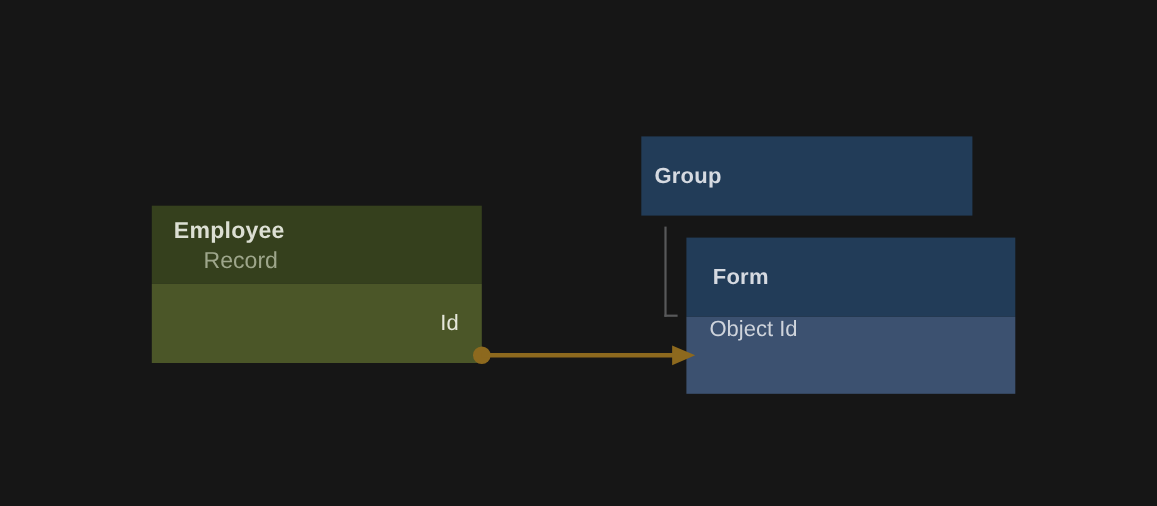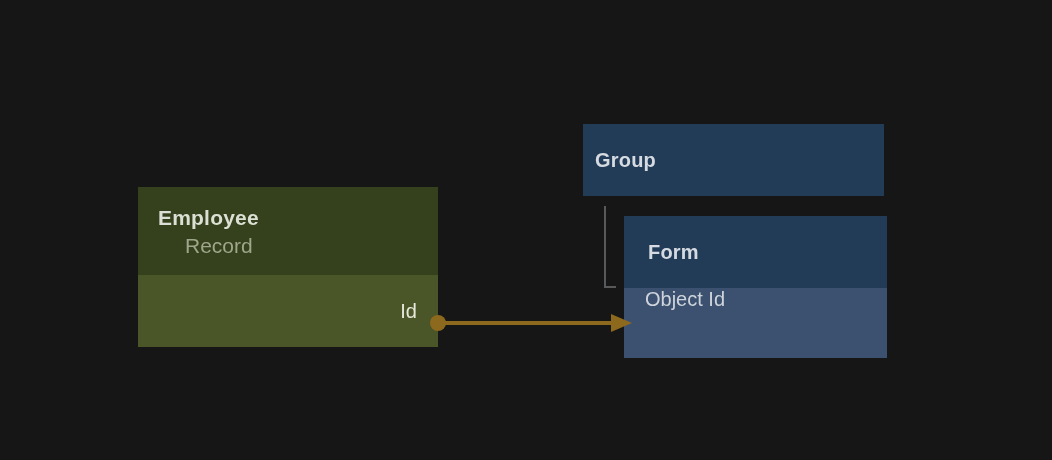--- a/index.html
+++ b/index.html
@@ -26,21 +26,21 @@
   .canvas {
     position: relative;
     width: 1052px; height: 460px;
     background: var(--background);
   }
   .node { position: absolute; }
 
   
   .node-employee { left: 138px; top: 187px; width: 300px; height: 172px; }
   .employee-header {
-    height: 88px;
+    height: 71px;
     background: var(--employee-header-bg);
     display: flex; flex-direction: column; justify-content: center;
     padding: 0 20px;
   }
   .employee-title {
     font-size: 21px; font-weight: bold;
     color: var(--employee-title-color);
     line-height: 29px;
     letter-spacing: 0.2px;
   }
@@ -68,21 +68,21 @@
     display: flex; align-items: center;
     padding: 0 12px;
   }
   .blue-title {
     font-size: 20px; font-weight: bold;
     color: var(--blue-title-color);
     letter-spacing: 0.2px;
   }
 
   
-  .node-form { left: 624px; top: 216px; width: 263px; height: 142px; }
+  .node-form { left: 624px; top: 216px; width: 299px; height: 142px; }
   .form-header {
     height: 72px;
     background: var(--blue-header-bg);
     display: flex; align-items: center;
     padding: 0 24px;
   }
   .form-field {
     height: 70px;
     background: var(--blue-field-bg);
     display: flex; align-items: flex-start;

